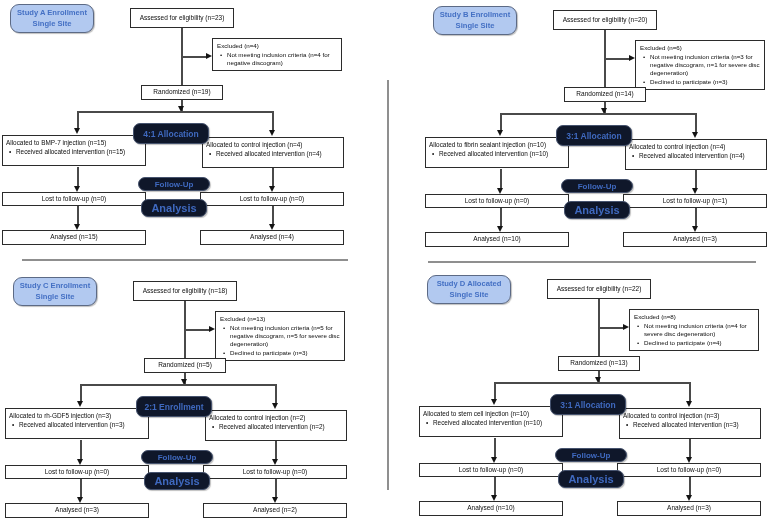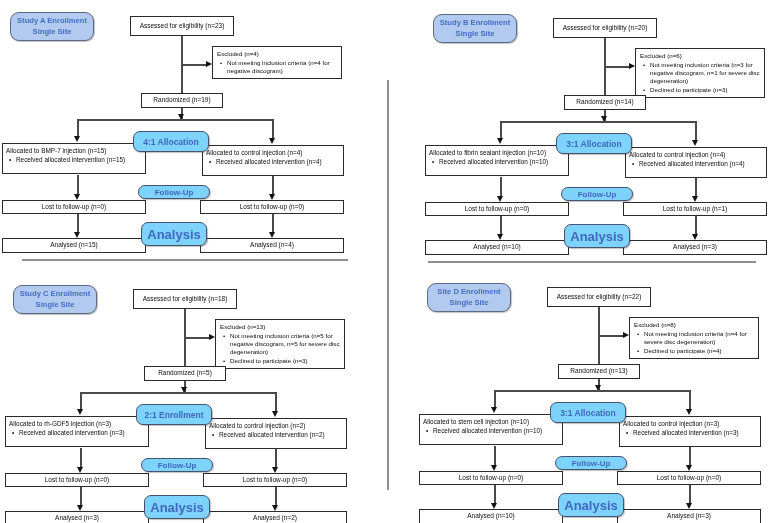--- a/index.html
+++ b/index.html
@@ -5,21 +5,21 @@
   html,body{margin:0;padding:0;}
   body{
     width:775px;height:523px;position:relative;background:#ffffff;
     font-family:"Liberation Sans",sans-serif;overflow:hidden;
   }
   .quadrant{position:absolute;width:388px;height:261px;}
   .q-a{left:0;top:0;}
   .q-b{left:387px;top:0;}
   .q-c{left:0;top:262px;padding-left:36px;}
   .q-d{left:387px;top:262px;}
-  .canvas{position:absolute;left:0;top:0;width:388px;height:261px;margin-top:8px;}
+  .canvas{position:absolute;left:0;top:0;width:388px;height:261px;}
   .q-b .canvas{left:36px;top:2px;}
   .q-c .canvas{left:3px;top:11px;}
   .q-d .canvas{left:30px;top:9px;}
 
   
   .box{
     position:absolute;background:#ffffff;border:1px solid #2b2b2b;
     box-sizing:border-box;font-size:6.5px;line-height:1.3;color:#0d0d0d;
     text-align:center;padding:2px 1px;
   }
@@ -41,28 +41,28 @@
   .excl-title{margin-bottom:1px;}
 
   
   .title-box{
     position:absolute;left:10px;top:4px;width:84px;padding:3px 2px;
     background:#b2c9f0;border:1.6px solid #5c6a85;border-radius:9px;
     color:#4470c4;font-weight:bold;font-size:7.6px;line-height:1.4;text-align:center;
     box-sizing:border-box;box-shadow:1px 1px 1px rgba(0,0,0,0.25);
   }
   .pill{
-    position:absolute;background:#7dd3fc;border:1.5px solid #46536e;border-radius:7px;
+    position:absolute;background:#0f172a;border:1.5px solid #46536e;border-radius:7px;
     color:#3f69bf;font-weight:bold;text-align:center;z-index:5;
     display:flex;align-items:center;justify-content:center;box-sizing:border-box;
     box-shadow:1px 1px 1px rgba(0,0,0,0.25);
   }
   .alloc-pill{left:133px;top:123px;width:76px;height:21px;font-size:8.5px;}
   .fu-pill{left:138px;top:177px;width:72px;height:14px;font-size:8px;text-align:right;}
-  .an-pill{left:141px;top:214px;width:66px;height:24px;font-size:13px;}
+  .an-pill{left:141px;top:199px;width:66px;height:18px;font-size:11px;}
 
   
   .vline{position:absolute;width:1.5px;background:#4a4a4a;}
   .hline{position:absolute;height:1.5px;background:#4a4a4a;}
   .arr{position:absolute;width:0;height:0;}
   .arr-down{border-left:3.5px solid transparent;border-right:3.5px solid transparent;border-top:6px solid #141414;}
   .arr-right{border-top:3.5px solid transparent;border-bottom:3.5px solid transparent;border-left:6px solid #141414;}
 
   .v-assess{left:181px;top:28px;height:57px;}
   .h-excl{left:182px;top:56px;width:26px;}
@@ -233,21 +233,21 @@
     <div class="arr arr-down a-r3"></div>
     <div class="pill an-pill">Analysis</div>
     <div class="box analysed an-left">Analysed  (n=3)</div>
     <div class="box analysed an-right">Analysed  (n=2)</div>
   </div>
 </div>
 
 <div class="quadrant q-d">
   <div class="canvas">
     <div class="title-box">
-      <div>Site D Enrollment</div>
+      <div>Study D Allocated</div>
       <div>Single Site</div>
     </div>
     <div class="box assessed">Assessed for eligibility (n=22)</div>
     <div class="vline v-assess"></div>
     <div class="hline h-excl"></div>
     <div class="arr arr-right a-excl"></div>
     <div class="box excluded">
       <div class="excl-title">Excluded  (n=8)</div>
       <div class="bullet">Not meeting inclusion criteria (n=4 for severe disc degeneration)</div>
       <div class="bullet">Declined to participate (n=4)</div>

